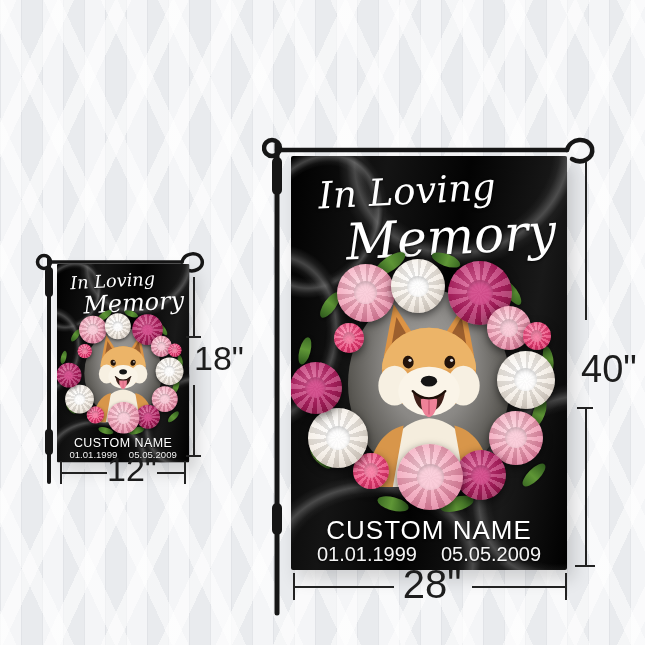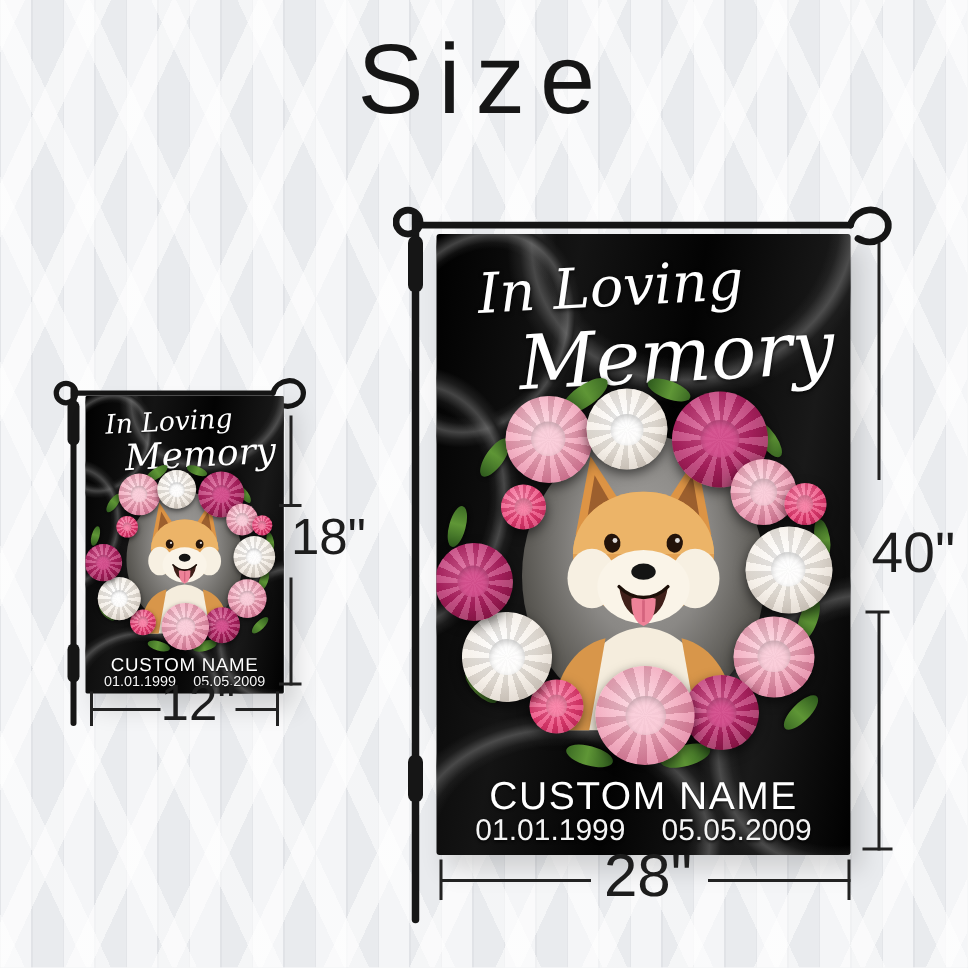--- a/index.html
+++ b/index.html
@@ -96,21 +96,20 @@
   .dim-label.h-small{left:194px;top:339px;font-size:34px;}
   .dim-label.w-small{left:106px;top:450px;width:52px;text-align:center;font-size:34px;}
   .dim-label.h-large{left:581px;top:348px;font-size:38px;}
   .dim-label.w-large{left:390px;top:562px;width:84px;text-align:center;font-size:40px;}
 </style>
 </head>
 <body>
 
 <div class="stage">
 
-  <h1 class="page-title">Size</h1>
 
   <svg class="stand" style="left:30px;top:245px;" width="180" height="245" viewBox="0 0 180 245">
     <circle cx="14" cy="17" r="6.5" stroke-width="3.5"></circle>
     <line x1="19" y1="14" x2="19" y2="237" stroke-width="4"></line>
     <line x1="19" y1="26" x2="19" y2="48" stroke-width="8"></line>
     <line x1="19" y1="188" x2="19" y2="206" stroke-width="8"></line>
     <line x1="19" y1="17" x2="152" y2="17" stroke-width="3.5"></line>
     <path d="M152 17 C155 7 169 6 172 15 C174 23 164 29 155 24" stroke-width="3.5"></path>
   </svg>
 

